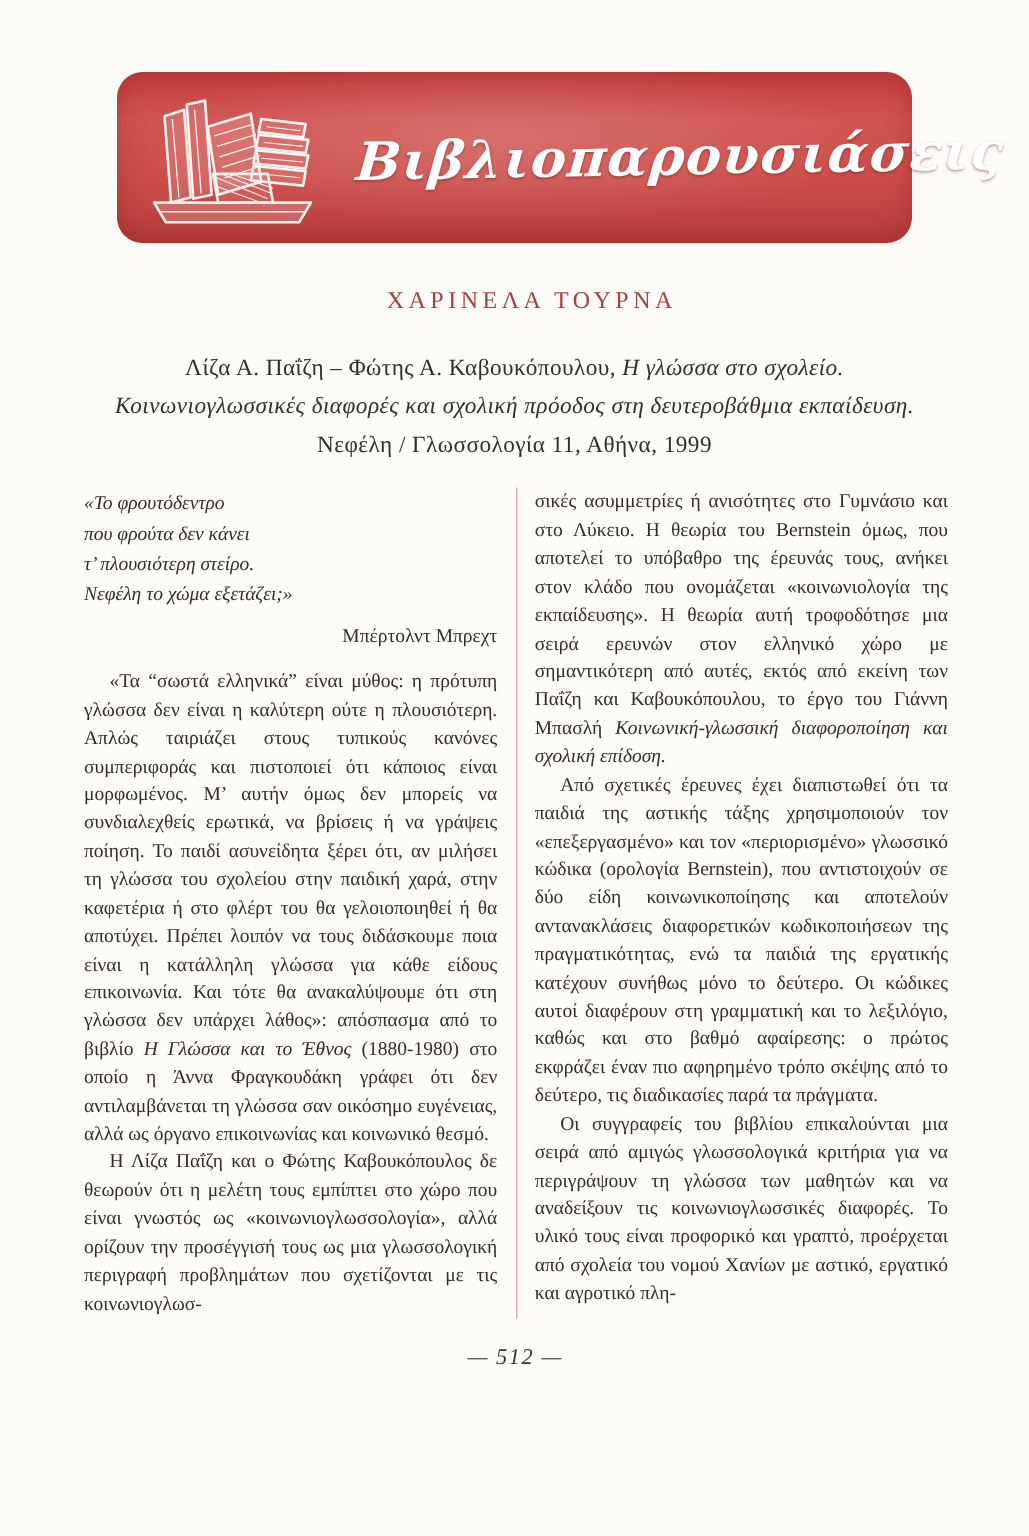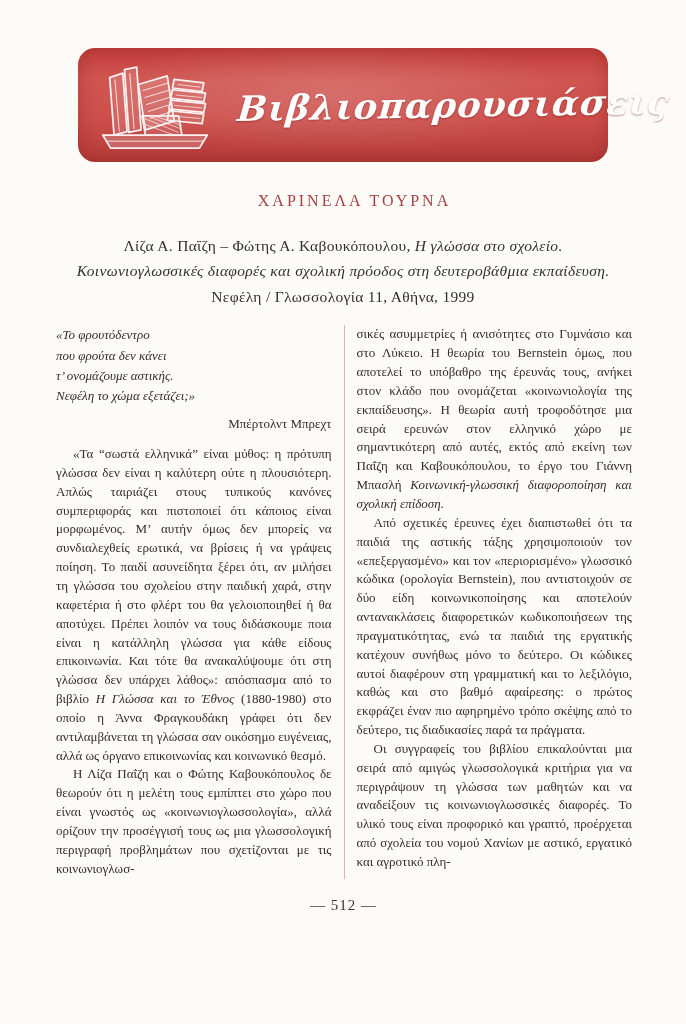--- a/index.html
+++ b/index.html
@@ -102,20 +102,21 @@
     text-align: justify;
     text-indent: 17px;
     hyphens: none;
   }
   .para.noindent { text-indent: 0; }
   .para em { font-style: italic; }
   
   .page-number {
     margin: 18px 0 0 1px;
     text-align: center;
+    font-style: italic;
     font-size: 15px;
     letter-spacing: 1px;
     color: #3a3531;
   }
 </style>
 </head>
 <body>
 
 <div class="page">
 
@@ -154,21 +155,21 @@
     <div class="citation-imprint">Νεφέλη / Γλωσσολογία 11, Αθήνα, 1999</div>
   </div>
 
   <div class="columns">
 
     <div class="col">
       <div class="epigraph">
         <div>
             <div>«Το φρουτόδεντρο</div>
             <div>που φρούτα δεν κάνει</div>
-            <div>τ’ ονομάζουμε αστικής.</div>
+            <div>τ’ πλουσιότερη στείρο.</div>
             <div>Νεφέλη το χώμα εξετάζει;»</div>
           </div>
         <div class="epigraph-attribution">Μπέρτολντ Μπρεχτ</div>
       </div>
       <div>
           <p class="para"><span>«Τα “σωστά ελληνικά” είναι μύθος: η πρότυπη γλώσσα δεν είναι η καλύτερη ούτε η πλουσιότερη. Απλώς ταιριάζει στους τυπικούς κανόνες συμπεριφοράς και πιστοποιεί ότι κάποιος είναι μορφωμένος. Μ’ αυτήν όμως δεν μπορείς να συνδιαλεχθείς ερωτικά, να βρίσεις ή να γράψεις ποίηση. Το παιδί ασυνείδητα ξέρει ότι, αν μιλήσει τη γλώσσα του σχολείου στην παιδική χαρά, στην καφετέρια ή στο φλέρτ του θα γελοιοποιηθεί ή θα αποτύχει. Πρέπει λοιπόν να τους διδάσκουμε ποια είναι η κατάλληλη γλώσσα για κάθε είδους επικοινωνία. Και τότε θα ανακαλύψουμε ότι στη γλώσσα δεν υπάρχει λάθος»: απόσπασμα από το βιβλίο </span><em>Η Γλώσσα και το Έθνος </em><span>(1880-1980) στο οποίο η Άννα Φραγκουδάκη γράφει ότι δεν αντιλαμβάνεται τη γλώσσα σαν οικόσημο ευγένειας, αλλά ως όργανο επικοινωνίας και κοινωνικό θεσμό.</span></p>
           <p class="para"><span>Η Λίζα Παΐζη και ο Φώτης Καβουκόπουλος δε θεωρούν ότι η μελέτη τους εμπίπτει στο χώρο που είναι γνωστός ως «κοινωνιογλωσσολογία», αλλά ορίζουν την προσέγγισή τους ως μια γλωσσολογική περιγραφή προβλημάτων που σχετίζονται με τις κοινωνιογλωσ-</span></p>
         </div>
     </div>
 

